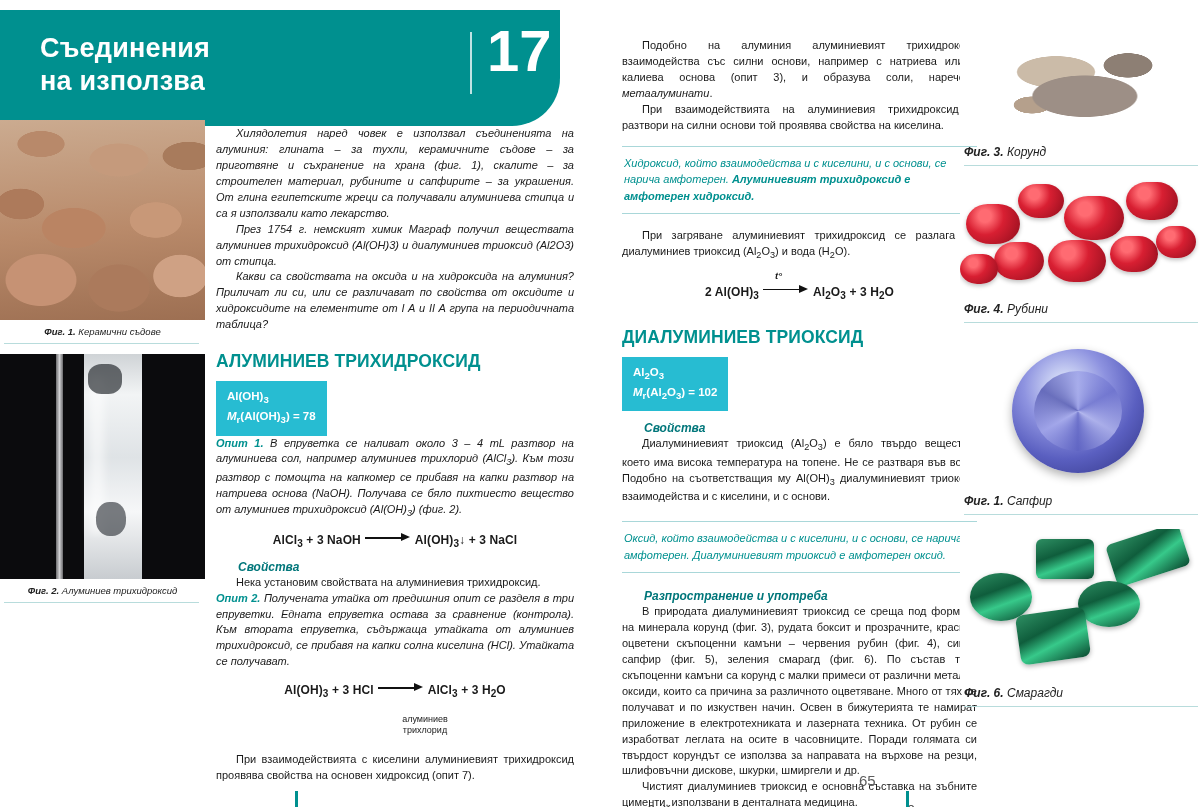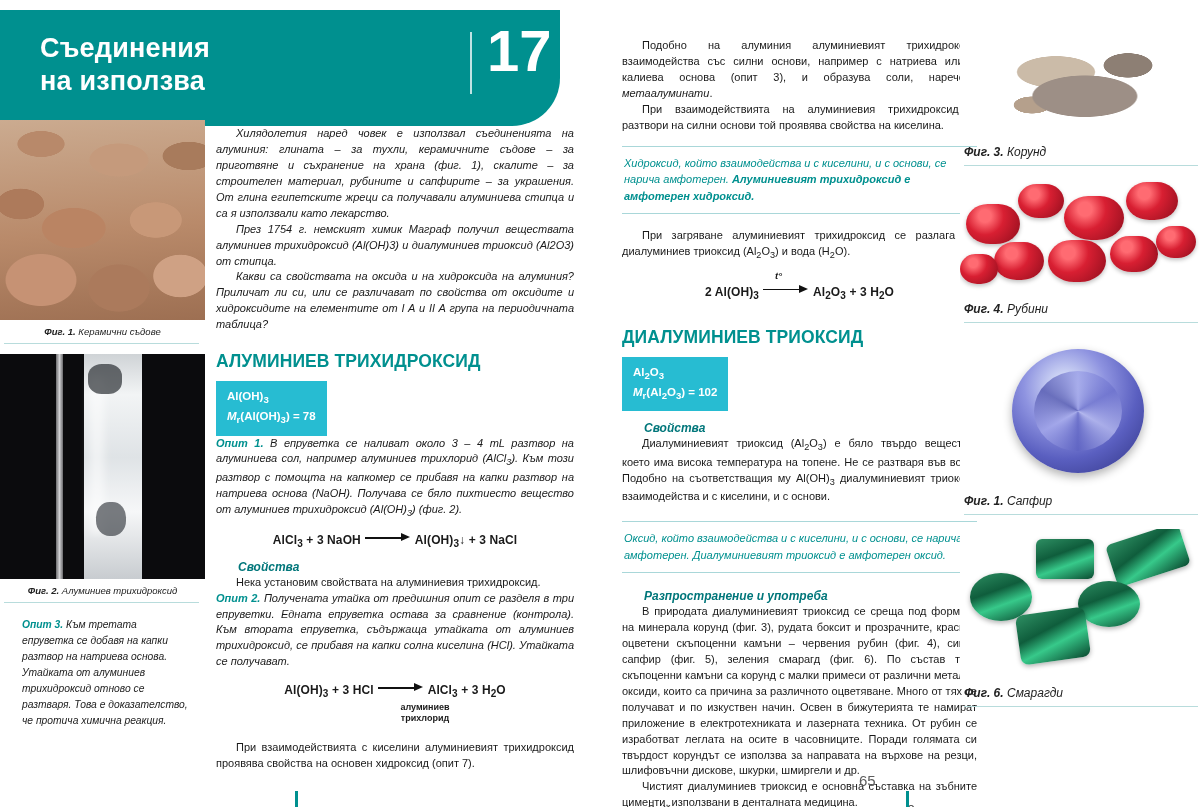--- a/index.html
+++ b/index.html
@@ -120,21 +120,21 @@
   }
   .exp-lead{color:#00908f;font-style:italic;font-weight:bold;}
   .eq{
     text-align:center;font-size:12px;font-weight:bold;margin:13px 0 0 0;
     letter-spacing:.1px;
   }
   .eq .arrow{display:inline-block;position:relative;width:46px;height:9px;vertical-align:2px;margin:0 4px;}
   .eq .arrow:before{content:"";position:absolute;left:0;top:4px;width:38px;height:1.6px;background:#111;}
   .eq .arrow:after{content:"";position:absolute;left:36px;top:0px;border-left:9px solid #111;border-top:4.5px solid transparent;border-bottom:4.5px solid transparent;}
   .eq .t-label{position:absolute;left:12px;top:-15px;font-size:9.5px;font-style:italic;font-weight:bold;}
-  .eq-sub{text-align:center;font-size:9px;line-height:1.25;margin-top:2px;font-weight:bold;}
+  .eq-sub{text-align:center;font-size:9px;line-height:1.25;margin-top:14px;}
   .downarrow{font-weight:bold;}
 
   
   .col-right{position:absolute;left:622px;top:38px;width:355px;}
 
   .callout{
     border-top:1.4px solid #a9d7d9;border-bottom:1.4px solid #a9d7d9;
     padding:8px 2px 9px 2px;margin:12px 0 0 0;
     color:#00908f;font-style:italic;font-size:11px;line-height:1.5;
   }
@@ -227,24 +227,20 @@
         <div class="tube-dark1"></div>
         <div class="tube-dark2"></div>
       </div>
       <div class="fig-cap">
         <b>Фиг. 2.</b>
         <span>Алуминиев трихидроксид</span>
       </div>
       <div class="fig-rule"></div>
     </div>
 
-    <div class="note">
-      <span class="lead">Опит 3.</span>
-      <span>Към третата епруветка се добавя на капки разтвор на натриева основа. Утайката от алуминиев трихидроксид отново се разтваря. Това е доказателство, че протича химична реакция.</span>
-    </div>
   </div>
 
   <div class="col-left">
 
     <p class="para ital indent">Хилядолетия наред човек е използвал съединенията на алуминия: глината – за тухли, керамичните съдове – за приготвяне и съхранение на храна (фиг. 1), скалите – за строителен материал, рубините и сапфирите – за украшения. От глина египетските жреци са получавали алуминиева стипца и са я използвали като лекарство.</p>
     <p class="para ital indent">През 1754 г. немският химик Маграф получил веществата алуминиев трихидроксид (Al(OH)3) и диалуминиев триоксид (Al2O3) от стипца.</p>
     <p class="para ital indent">Какви са свойствата на оксида и на хидроксида на алуминия? Приличат ли си, или се различават по свойства от оксидите и хидроксидите на елементите от I A и II A група на периодичната таблица?</p>
 
     <div style="height:18px"></div>
 

